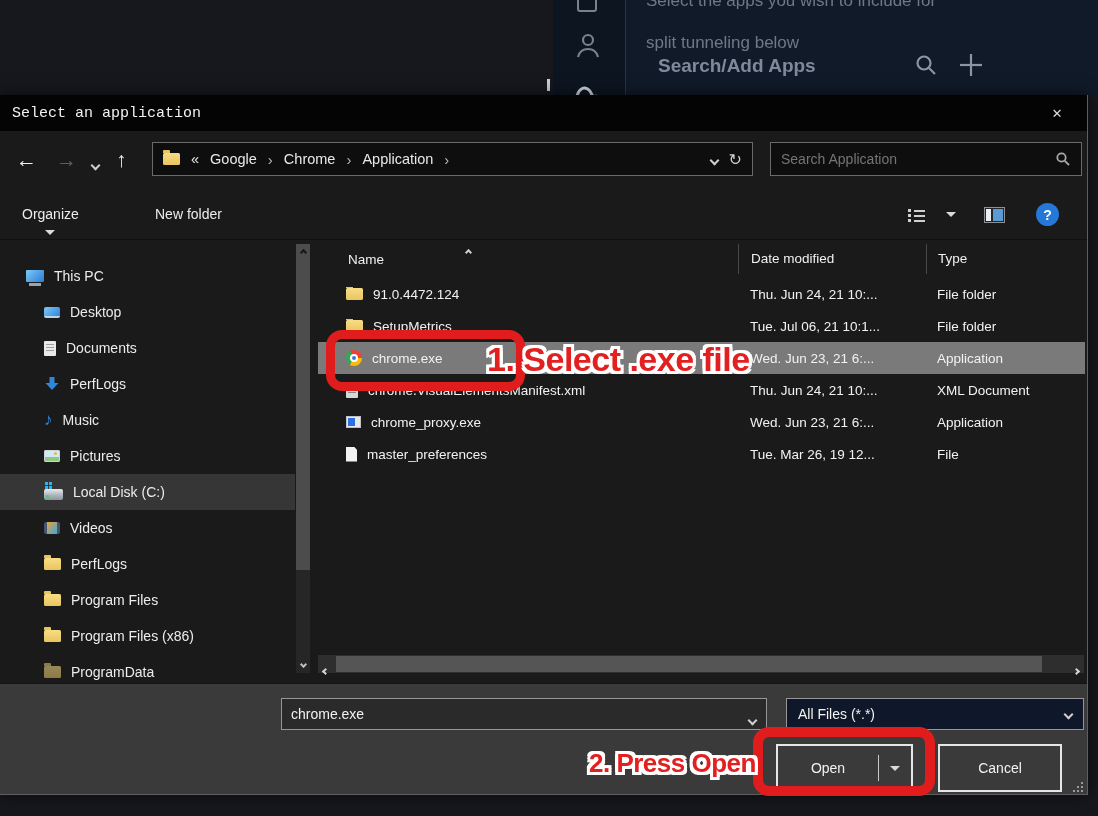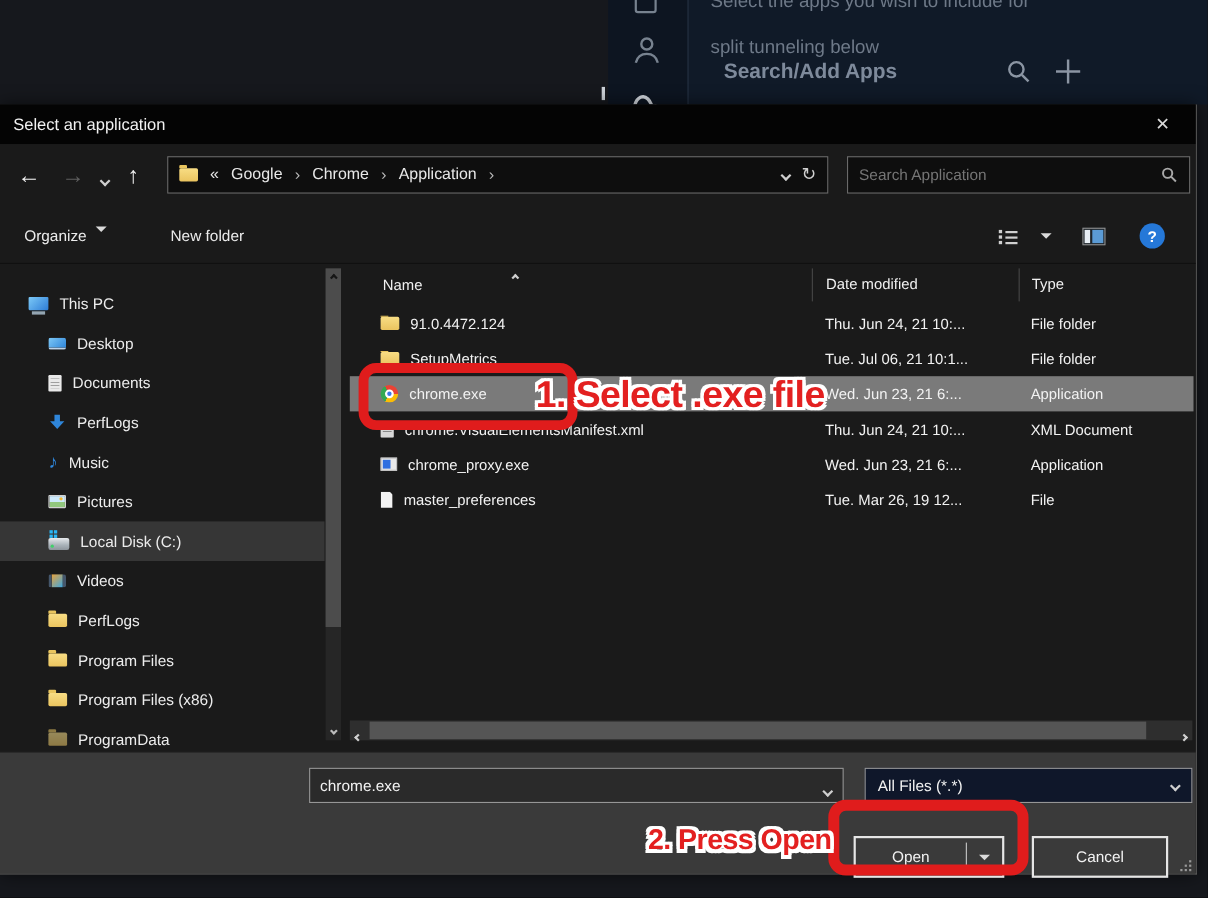--- a/index.html
+++ b/index.html
@@ -14,41 +14,41 @@
   .vpn-icon { position:absolute; color:#77828f; }
   .vpn-main { flex:1; position:relative; overflow:hidden; }
   .vpn-line { position:absolute; left:20px; font-size:17px; color:#6e7988; }
   .vpn-head { position:absolute; left:20px; top:55px; font-size:19px; font-weight:bold; color:#7e8a9b;margin-left:12px; }
   .desk-mark { position:absolute; left:547px; top:79px; width:3px; height:12px; background:#cdd2d8; }
 
   
   .dialog { position:absolute; left:0; top:95px; width:1088px; height:700px; background:#1a1a1a;
             border-right:1px solid #5e5e5e; border-bottom:1px solid #5e5e5e;
             box-shadow:0 0 16px rgba(0,0,0,.6); }
-  .titlebar { height:36px; background:#040404; display:flex; align-items:center; padding-left:12px; position:relative; }
+  .titlebar { height:36px; background:#040404; display:flex; align-items:center; padding-left:12px; position:relative;font-family:Liberation Mono, monospace; }
   .title { font-size:15px; color:#f2f2f2; }
   .close-btn { position:absolute; right:8px; top:0; width:44px; height:36px; display:flex; align-items:center; justify-content:center;
                color:#d9d9d9; font-size:16px; }
 
   .navrow { position:relative; height:59px; background:#1a1a1a; }
   .nav-arrow { position:absolute; top:16px; font-size:21px; color:#f0f0f0; line-height:26px; }
   .chv { display:inline-block; width:7px; height:7px; border-right:2px solid #cfcfcf; border-bottom:2px solid #cfcfcf; }
   .chv.down { transform:rotate(45deg); }
   .chv.up { transform:rotate(-135deg); }
   .chv.left { transform:rotate(135deg); }
   .chv.right { transform:rotate(-45deg); }
   .crumbbox { position:absolute; left:152px; top:11px; width:601px; height:34px; border:1px solid #6a6a6a; background:#0e0e0e;
               display:flex; align-items:center; padding:0 10px; gap:11px; font-size:14.5px; color:#e8e8e8; }
   .crumb-sep { color:#b9b9b9; font-size:15px; }
   .searchbox { position:absolute; left:770px; top:11px; width:312px; height:34px; border:1px solid #6a6a6a; background:#0e0e0e;
                display:flex; align-items:center; padding:0 10px; }
   .searchbox input { flex:1; background:transparent; border:none; outline:none; color:#a5a5a5; font-size:14px; font-family:"Liberation Sans",sans-serif; }
 
   .toolbar { position:relative; height:50px; background:#1a1a1a; border-bottom:1px solid #101010; font-size:14px; color:#ececec; }
-  .tb-item { position:absolute; top:16px; display:flex; align-items:flex-start; gap:8px; }
+  .tb-item { position:absolute; top:16px; display:flex; align-items:center; gap:8px;flex-direction:column; }
   .tri-down { width:0; height:0; border-left:5px solid transparent; border-right:5px solid transparent; border-top:5px solid #dadada; }
 
   
   .ic-folder { position:relative; width:17px; height:12px; background:linear-gradient(180deg,#f8dd84,#eac45f); border-radius:1.5px; flex:0 0 auto; }
   .ic-folder::before { content:""; position:absolute; top:-3px; left:0; width:7px; height:3px; background:#e9c55e; border-radius:1px 1px 0 0; }
   .dim { filter:brightness(.62) saturate(.85); }
 
   
   .ic-chrome { position:relative; width:16px; height:16px; border-radius:50%; flex:0 0 auto;
     background:conic-gradient(from 90deg,#fbbc05 0 120deg,#34a853 120deg 240deg,#ea4335 240deg 360deg); }
@@ -121,21 +121,21 @@
   
   .footer { position:absolute; left:0; right:0; bottom:0; height:111px; background:#3a3a3a; border-top:1px solid #141414; }
   .fname-label { position:absolute; left:0; top:14px; width:272px; height:32px; line-height:32px; text-align:right; font-size:14px; color:#f2f2f2; }
   .fname-wrap { position:absolute; left:281px; top:14px; width:486px; height:32px; }
   .fname-wrap input { width:100%; height:100%; background:#2a2a2a; border:1px solid #969696; color:#f2f2f2; font-size:14px;
                       padding:0 28px 0 9px; font-family:"Liberation Sans",sans-serif; outline:none; }
   .fname-chv { position:absolute; right:11px; top:12px; }
   .ftype { position:absolute; left:786px; top:14px; width:298px; height:32px; background:#0f172a; border:1px solid #969696;
            display:flex; align-items:center; padding:0 11px; font-size:14px; color:#f2f2f2; }
   .ftype .chv { margin-left:auto; }
-  .btn { position:absolute; top:60px; height:38px; border:2px solid #e6e6e6; background:#3a3a3a; color:#f2f2f2; font-size:14px; display:flex; align-items:center;margin-top:16px; }
+  .btn { position:absolute; top:60px; height:48px; border:2px solid #e6e6e6; background:#3a3a3a; color:#f2f2f2; font-size:14px; display:flex; align-items:center; }
   .btn-open { left:776px; width:137px; }
   .open-label { width:100px; text-align:center; }
   .open-sep { width:1px; height:26px; background:#c9c9c9; }
   .open-caret { flex:1; display:flex; justify-content:center; }
   .btn-cancel { left:938px; width:124px; justify-content:center; }
   .grip { position:absolute; right:12px; bottom:10px; width:2px; height:2px; background:transparent;
           box-shadow:8px 0 #9a9a9a,4px 4px #9a9a9a,8px 4px #9a9a9a,0 8px #9a9a9a,4px 8px #9a9a9a,8px 8px #9a9a9a; }
 
   
   .red-box { position:absolute; border:9px solid #e01c1c; border-radius:16px; z-index:50; }

